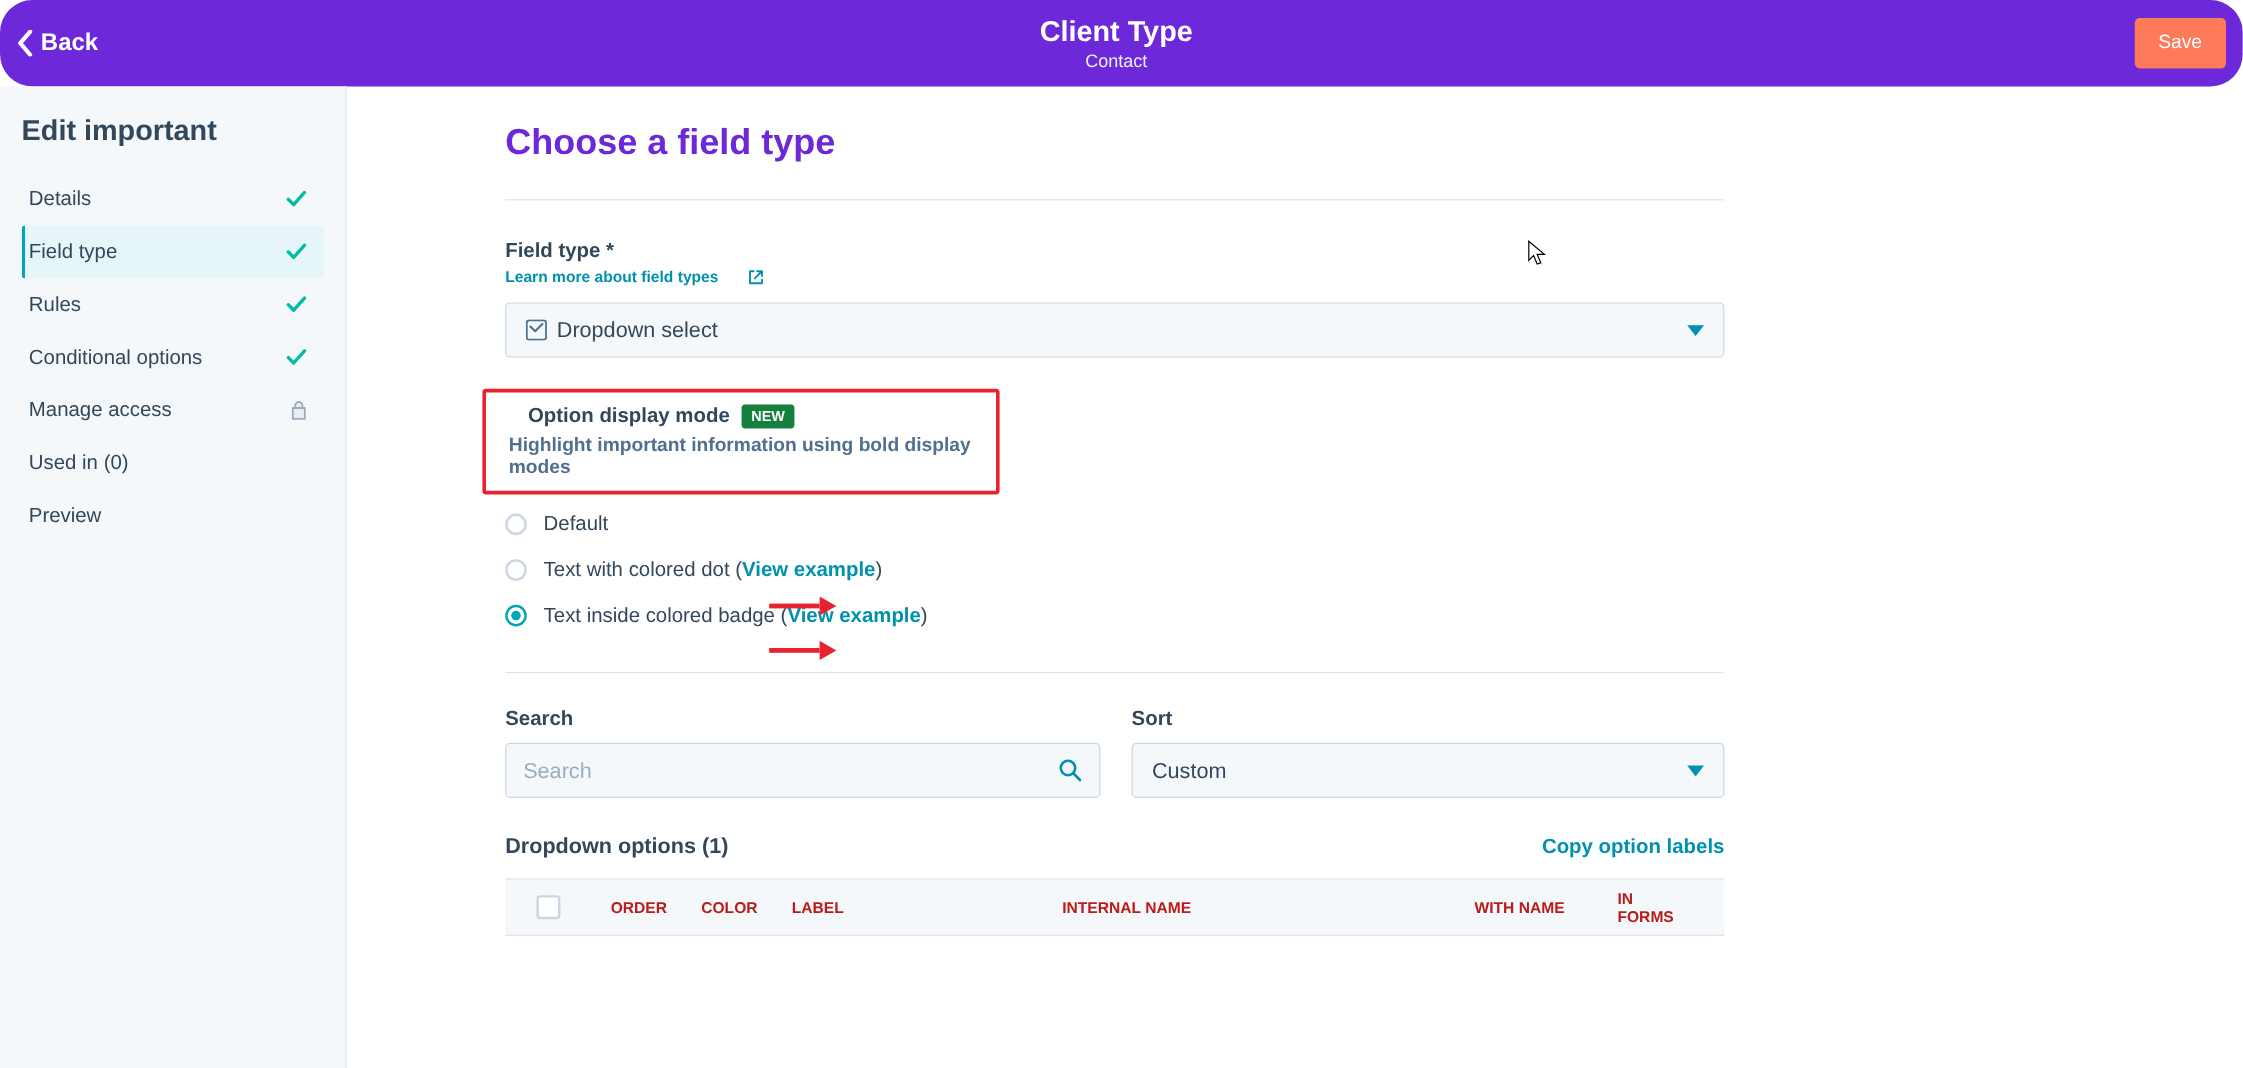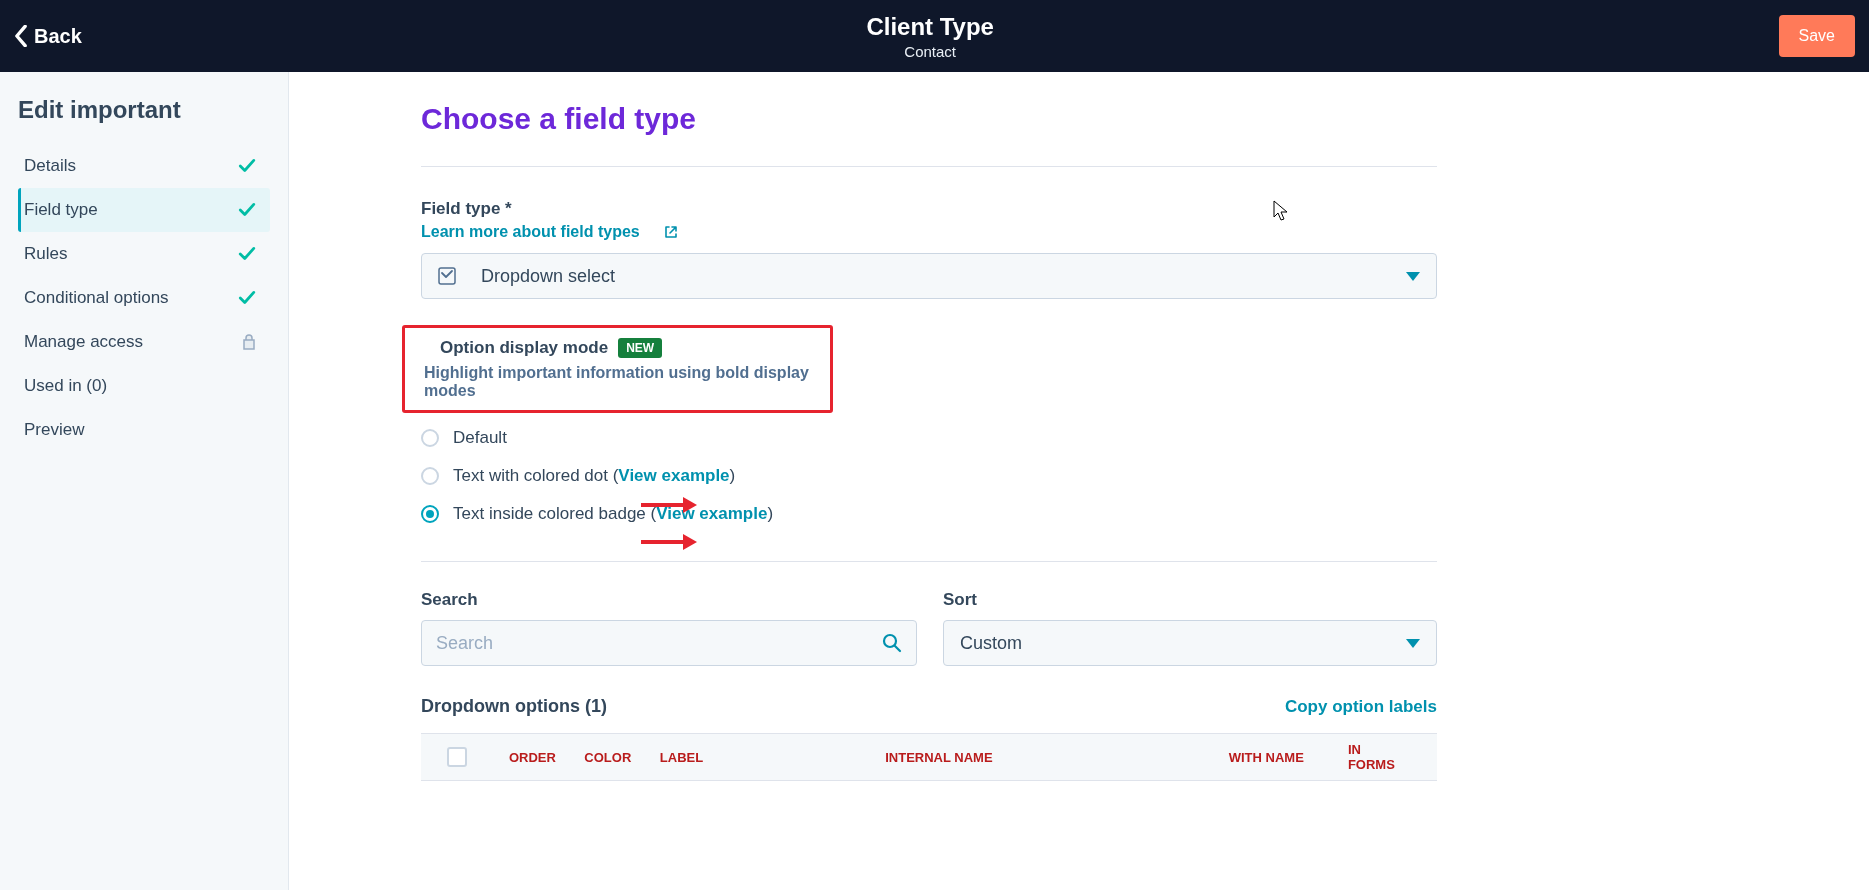--- a/index.html
+++ b/index.html
@@ -7,26 +7,27 @@
     font-family: -apple-system, BlinkMacSystemFont, "Segoe UI", Helvetica, Arial, sans-serif;
     background: #fff;
     color: #33475b;
     width: 1869px;
     height: 890px;
     overflow: hidden;
   }
   
   .topbar {
     height: 72px;
-    background: #0f172a;
+    background: #6d28d9;
     display: flex;
     align-items: center;
     justify-content: space-between;
     padding: 0 14px;
     color: #fff;
+    border-radius: 27px;
   }
   .back-btn {
     display: flex;
     align-items: center;
     gap: 6px;
     font-size: 20px;
     font-weight: 600;
     cursor: pointer;
   }
   .back-btn .chev {
@@ -116,41 +117,41 @@
     font-size: 17px;
     font-weight: 700;
     color: #33475b;
   }
   .learn-link {
     display: inline-flex;
     align-items: center;
     gap: 24px;
     color: #0091ae;
     font-weight: 600;
-    font-size: 16px;
+    font-size: 13px;
     margin-top: 4px;
     cursor: pointer;
   }
   .ext-icon { width: 14px; height: 14px; }
 
   .select-box {
     margin-top: 12px;
     height: 46px;
     background: #f5f8fa;
     border: 1px solid #cbd6e2;
     border-radius: 4px;
     display: flex;
     align-items: center;
     justify-content: space-between;
     padding: 0 16px;
     font-size: 18px;
     color: #33475b;
     cursor: pointer;
   }
-  .select-left { display:flex; align-items:center; gap:25px; }
+  .select-left { display:flex; align-items:center; gap:8px; }
   .dd-icon { width:18px; height:18px; color:#516f90; }
   .caret-down { width:0; height:0; border-left:7px solid transparent; border-right:7px solid transparent; border-top:9px solid #0091ae; }
 
   
   .highlight-box {
     margin-top: 26px;
     border: 3px solid #e6232e;
     border-radius: 3px;
     padding: 10px 12px 10px 0;
     width: 431px;

